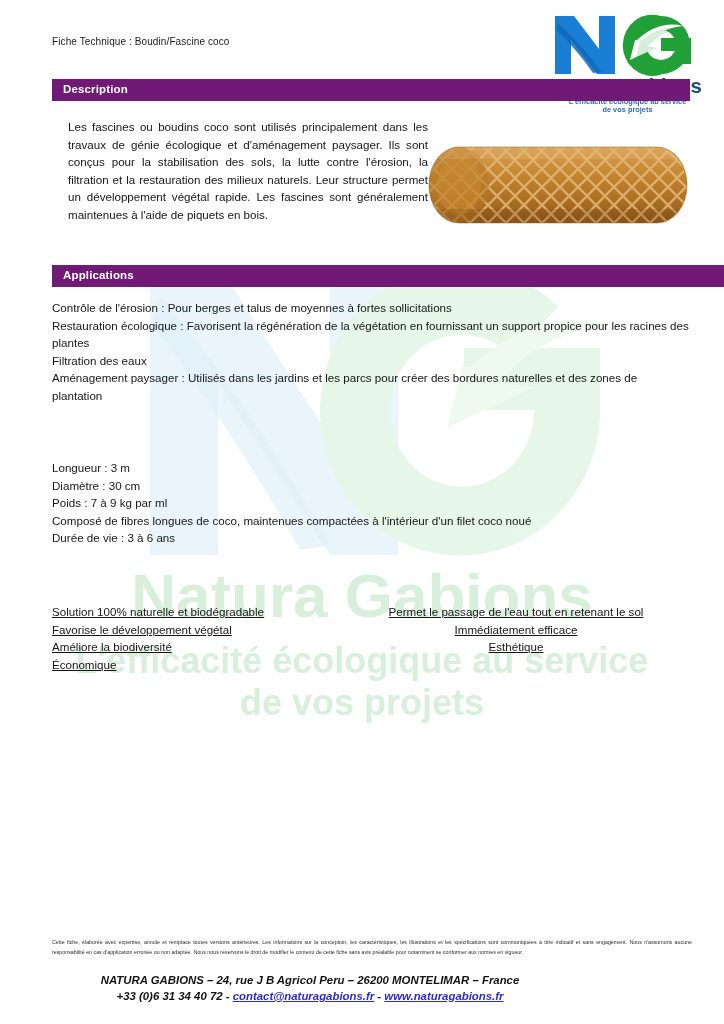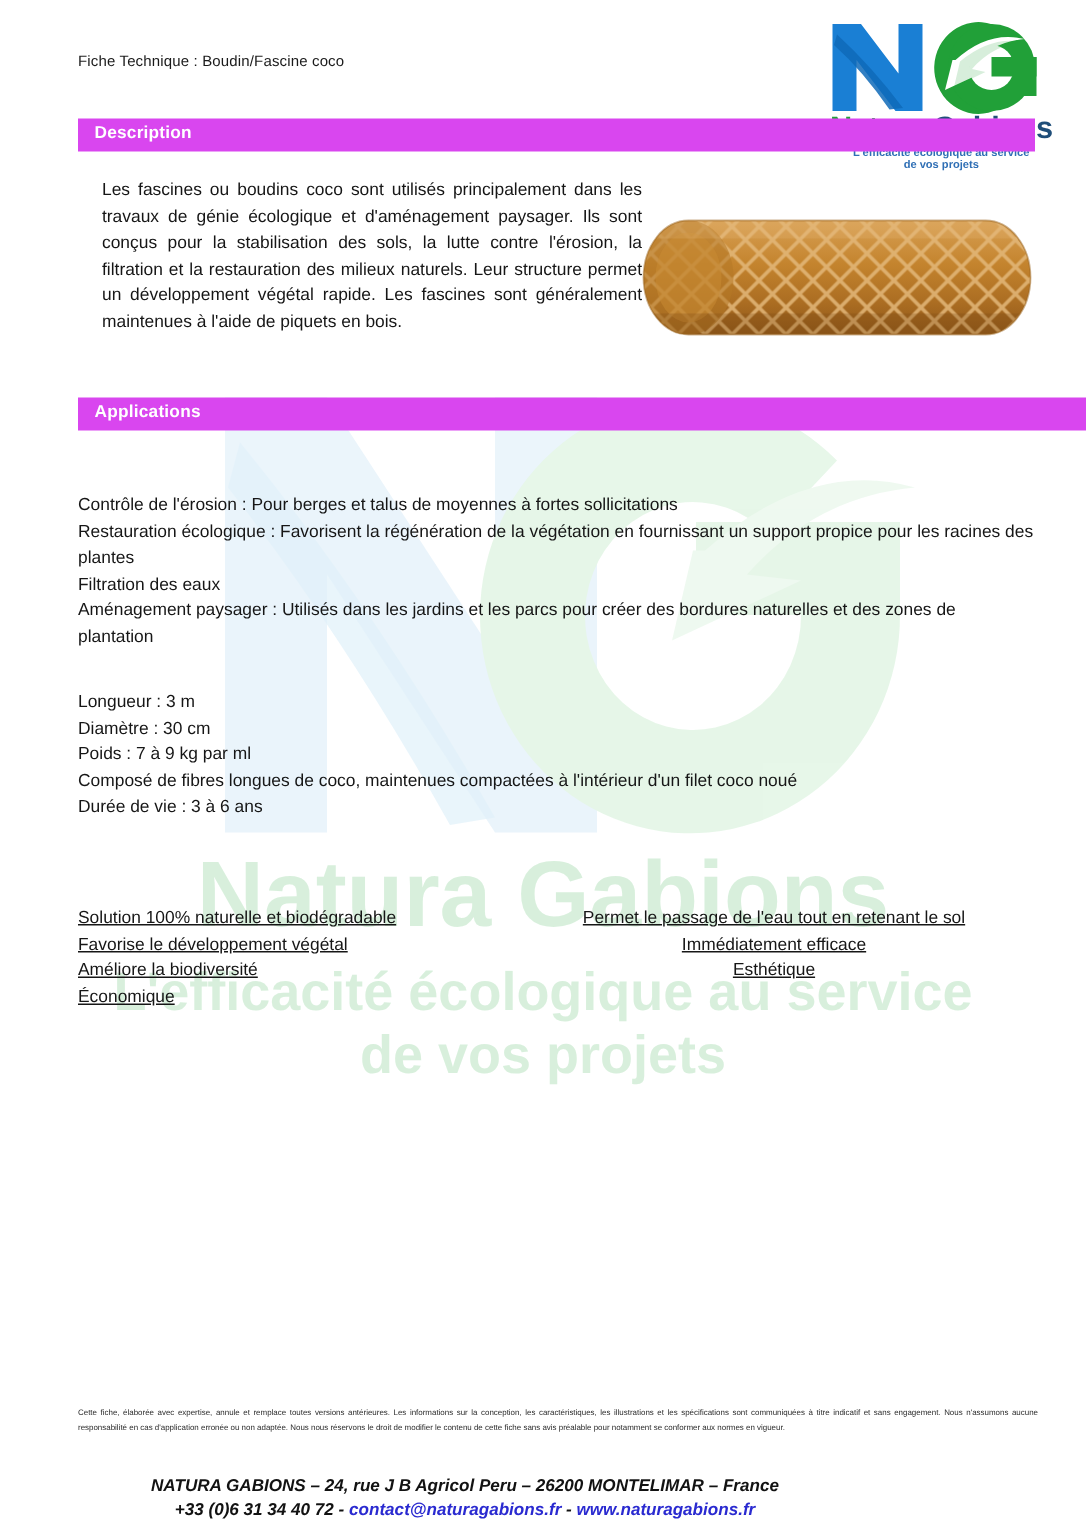--- a/index.html
+++ b/index.html
@@ -69,21 +69,21 @@
     line-height: 1.18;
     margin-top: 1px;
   }
 
   
   .sec-bar {
     position: absolute;
     left: 52px;
     width: 638px;
     height: 22px;
-    background: #d946ef;
+    background: #701a75;
     z-index: 3;
   }
   .sec-bar span {
     position: absolute;
     left: 11px;
     top: 4px;
     font-size: 11.5px;
     font-weight: bold;
     color: #ffffff;
     letter-spacing: .15px;
@@ -107,21 +107,21 @@
   #product-photo {
     position: absolute;
     left: 425px;
     top: 133px;
     width: 268px;
     height: 112px;
     z-index: 3;
   }
   #product-photo svg { display: block; }
 
-  #apps-text { left: 52px; top: 299px; width: 638px; margin-top: 29px; }
+  #apps-text { left: 52px; top: 299px; width: 638px; }
   #tech-text { left: 52px; top: 459px; width: 638px; }
 
   #adv-wrap {
     position: absolute;
     left: 52px;
     top: 603px;
     width: 638px;
     z-index: 3;
     display: flex;
   }
@@ -146,25 +146,25 @@
     left: 0;
     top: 973px;
     width: 620px;
     z-index: 3;
     text-align: center;
     font-size: 11.4px;
     font-style: italic;
     font-weight: bold;
     line-height: 15.5px;
     color: #121212;
-    margin-top: 11px;
   }
   #contact a,
   #contact .link {
     color: #2a2ad0;
+    text-decoration: underline;
   }
 </style>
 </head>
 <body>
 
 <div id="page">
 
   <div id="watermark">
     <svg width="724" height="470" viewBox="0 0 724 470" xmlns="http://www.w3.org/2000/svg">
       <g opacity="0.30">

